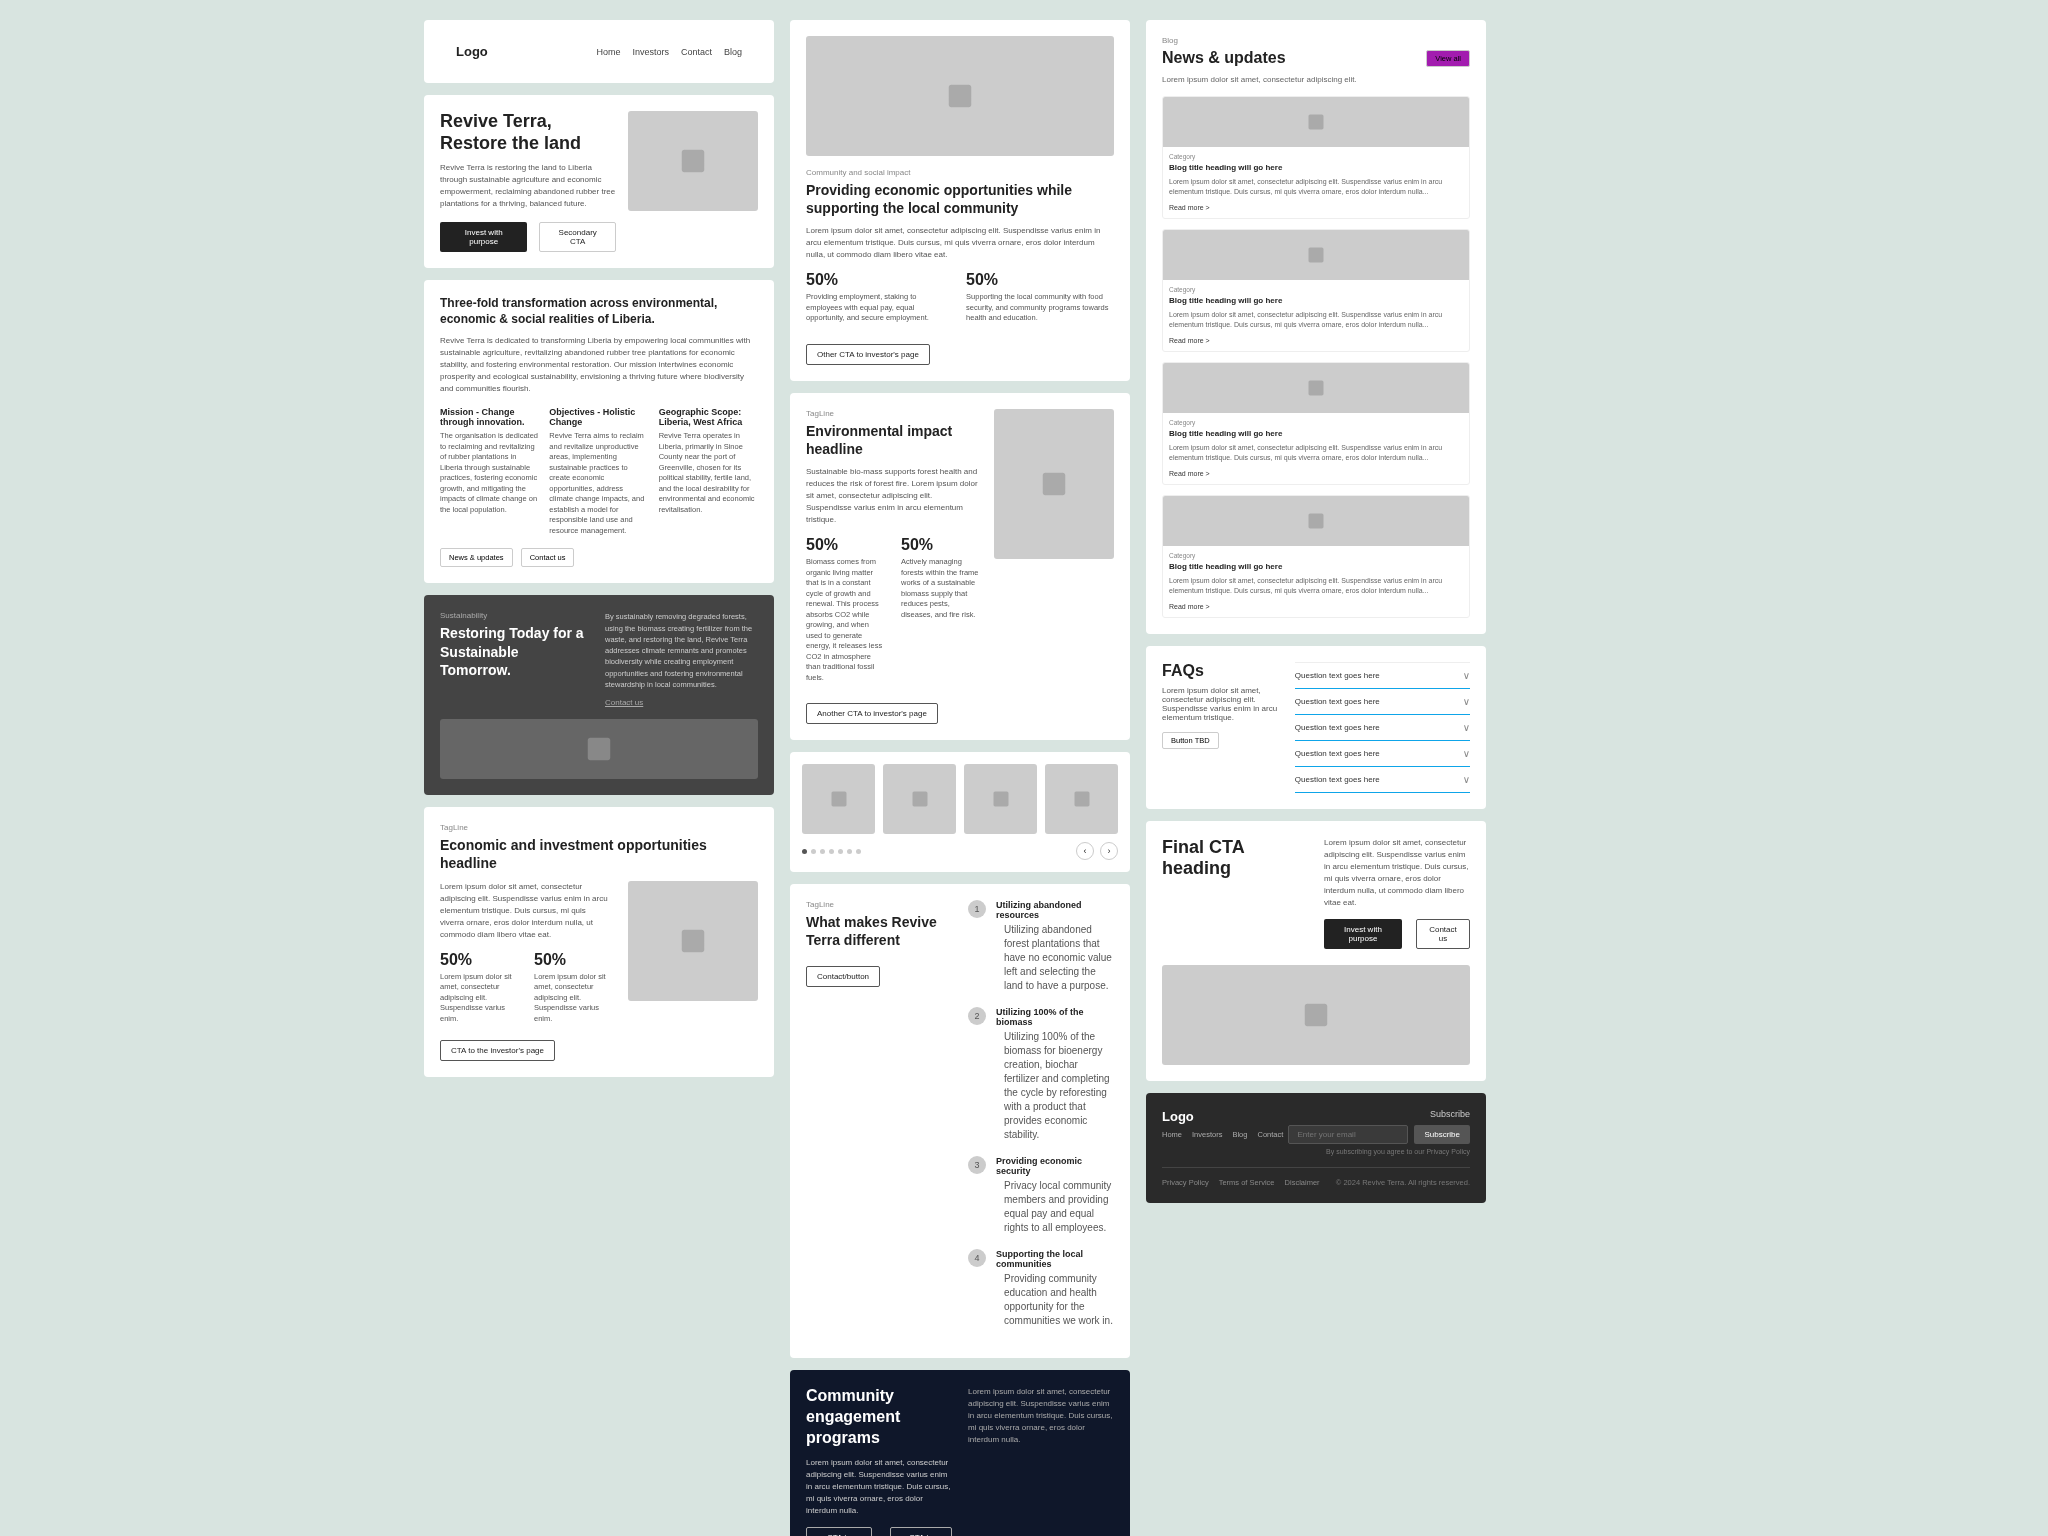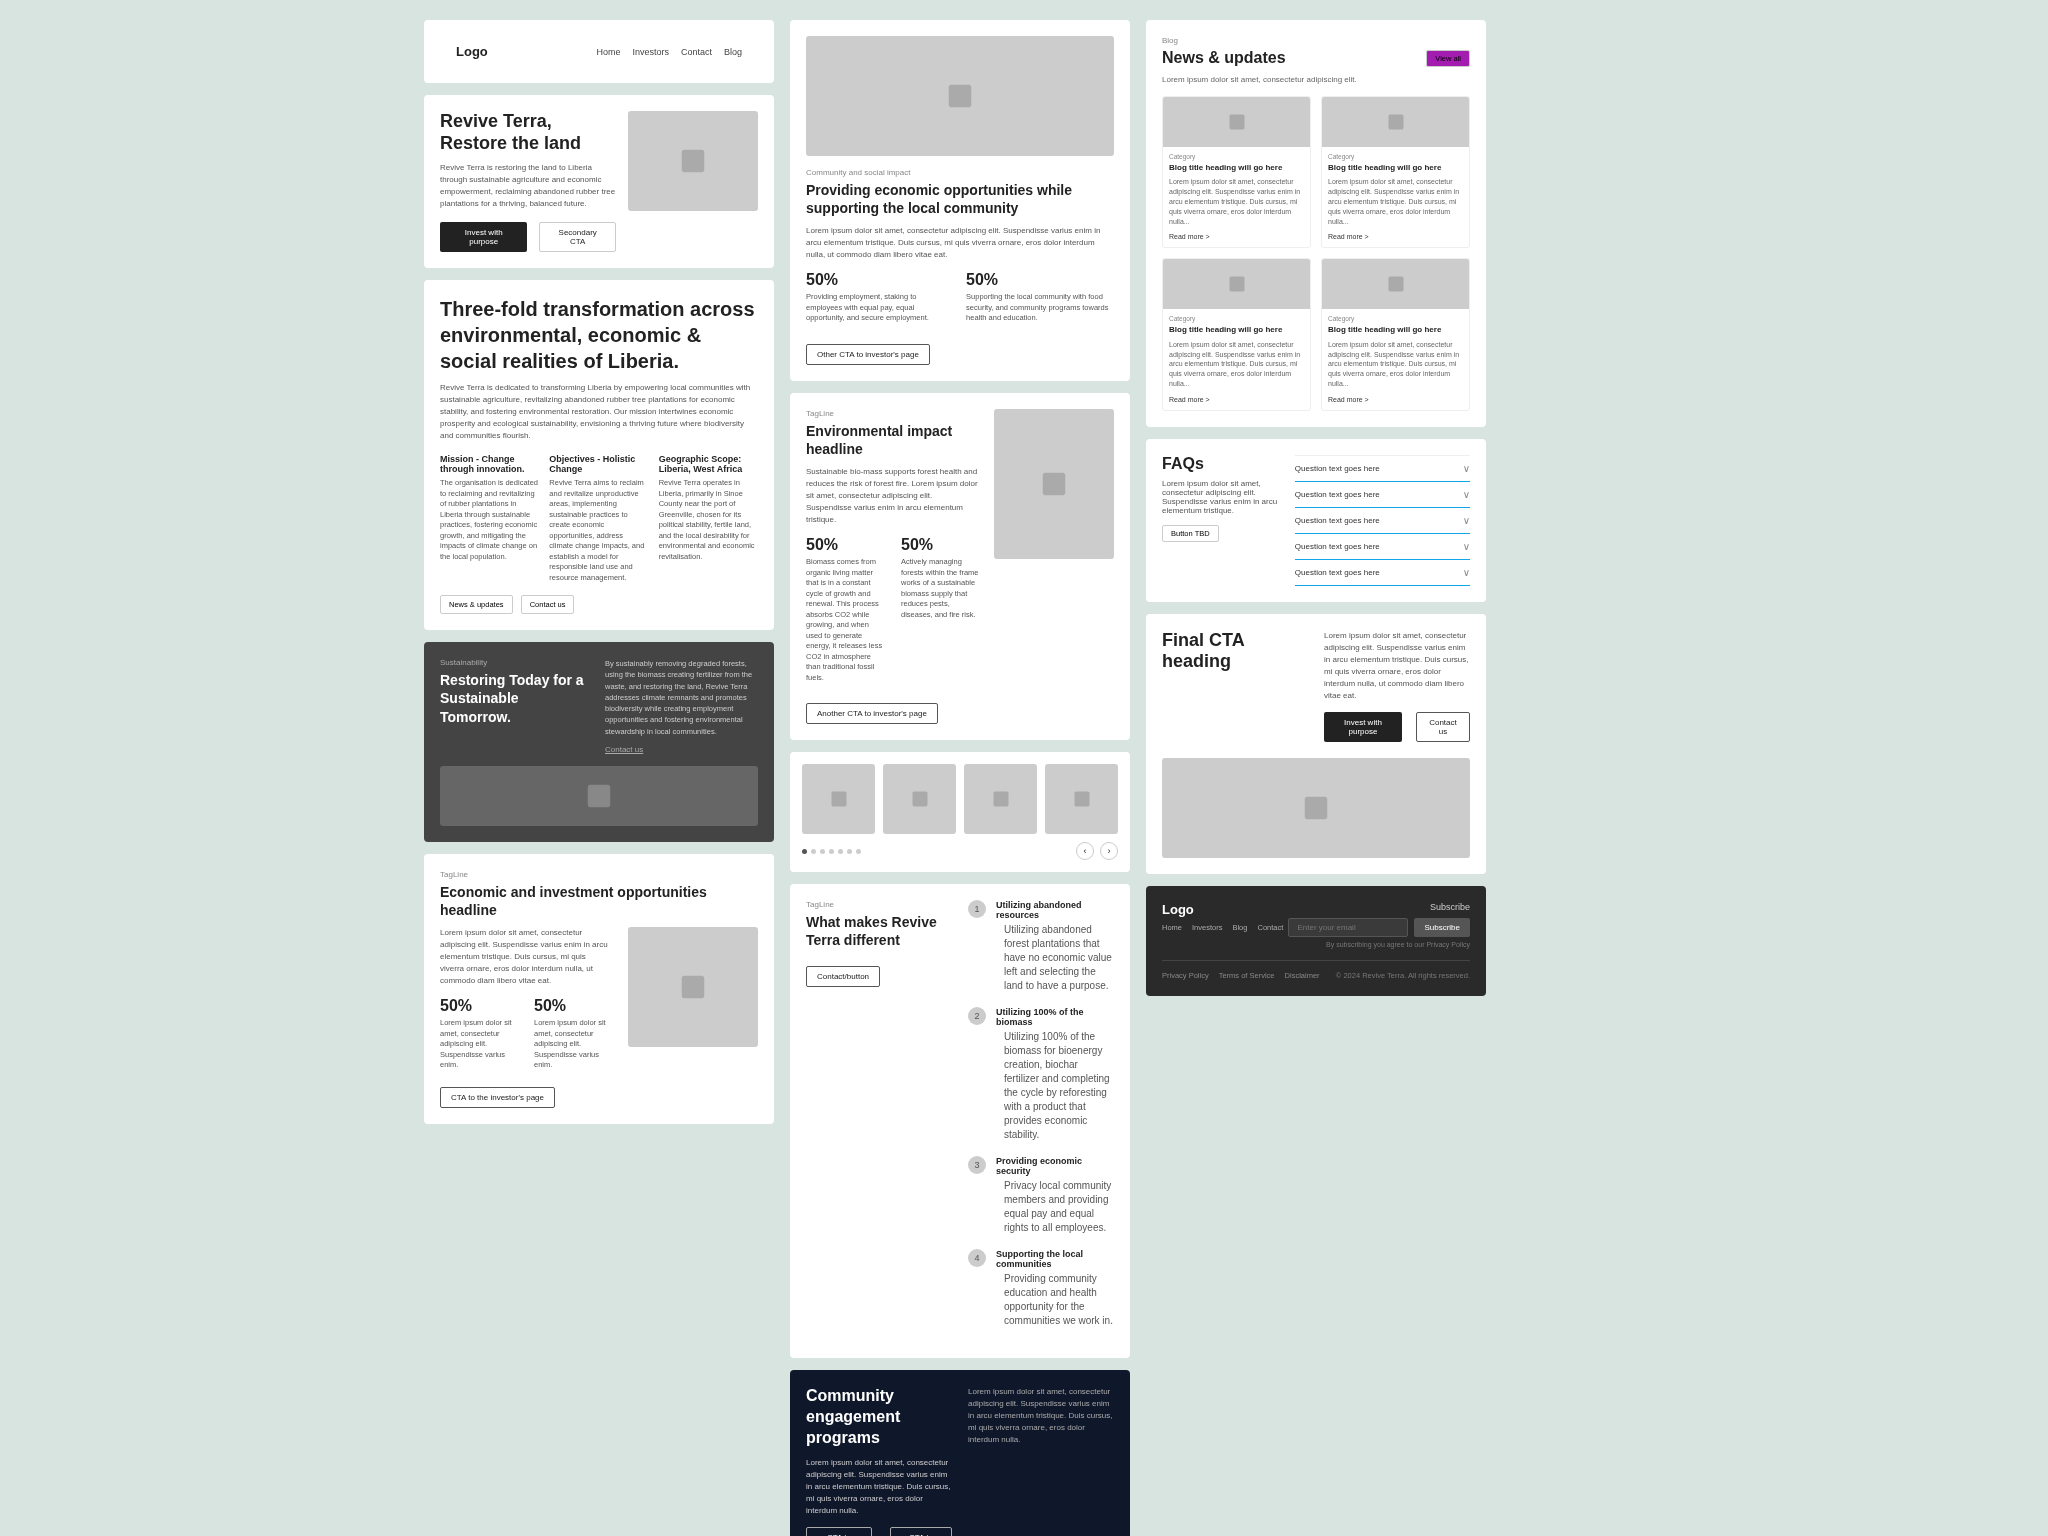--- a/index.html
+++ b/index.html
@@ -150,21 +150,21 @@
       font-size: 8px;
       color: #555;
       line-height: 1.5;
     }
 
     
     .transform-section {
       padding: 16px;
     }
     .transform-title {
-      font-size: 20px;
+      font-size: 12px;
       font-weight: 700;
       line-height: 1.3;
       margin-bottom: 8px;
     }
     .transform-desc {
       font-size: 8px;
       color: #555;
       line-height: 1.5;
       margin-bottom: 12px;
     }
@@ -267,21 +267,21 @@
       cursor: pointer;
       background: #a21caf;
     }
     .blog-desc {
       font-size: 8px;
       color: #666;
       margin-bottom: 12px;
     }
     .blog-grid {
       display: grid;
-      grid-template-columns: 1fr 1fr;
+      grid-template-columns: 1fr;
       gap: 10px;
     }
     .blog-card {
       border: 1px solid #eee;
       border-radius: 3px;
       overflow: hidden;
     }
     .blog-card-img {
       background: #ccc;
       height: 50px;

